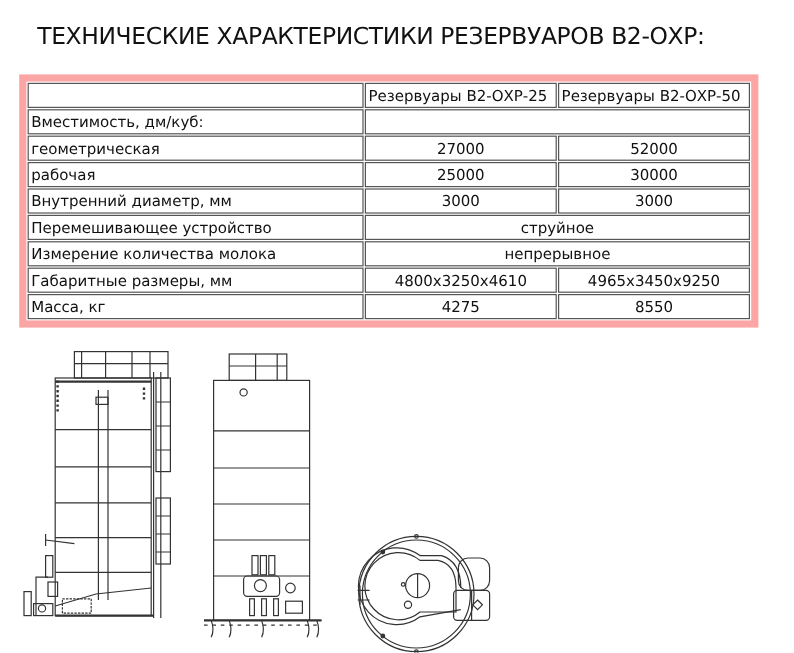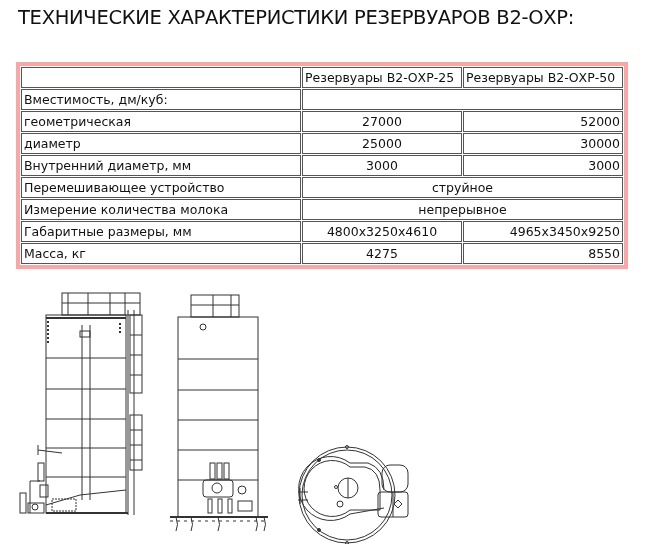--- a/index.html
+++ b/index.html
@@ -1,25 +1,25 @@
 <!DOCTYPE html>
 <html><head>
 <meta charset="utf-8">
 <style>
   html, body { margin: 0; padding: 0; background: #ffffff; }
   body { width: 662px; height: 544px; position: relative; overflow: hidden;
          font-family: "DejaVu Sans", "Liberation Sans", sans-serif; color: #111; }
   .title { position: absolute; left: 14px; top: 2px; font-size: 19.5px; letter-spacing: -0.3px;
-           font-weight: normal; margin: 4px; white-space: nowrap; }
+           font-weight: normal; margin: 17px; white-space: nowrap; }
   table.spec { position: absolute; left: 16px; top: 62px; border-collapse: separate;
-               border: 4px solid #fca5a5; border-spacing: 1px; font-size: 12.5px; }
+               border: 6px solid #fca5a5; border-spacing: 1px; font-size: 12.5px; }
   table.spec td { border: 1px solid #555; padding: 0 2px; height: 19px; white-space: nowrap; }
   td.c0 { width: 274px; margin-left: 48px; }
   td.c1 { width: 154px; text-align: center; }
-  td.c2 { width: 154px; text-align: right; }
+  td.c2 { width: 154px; text-align: center; }
   td.hdr { text-align: left; }
   td.span { text-align: center; }
   .drawing { position: absolute; }
   svg line, svg rect, svg circle, svg path, svg polyline { stroke: #333; fill: none; stroke-width: 1; }
 </style>
 </head>
 <body>
 
 <h1 class="title">ТЕХНИЧЕСКИЕ ХАРАКТЕРИСТИКИ РЕЗЕРВУАРОВ В2-ОХР:</h1>
 
@@ -33,21 +33,21 @@
   <tr>
     <td class="c0">Вместимость, дм/куб:</td>
     <td class="span" colspan="2"></td>
   </tr>
   <tr>
     <td class="c0">геометрическая</td>
     <td class="c1">27000</td>
     <td class="c2">52000</td>
   </tr>
   <tr>
-    <td class="c0">диаметр</td>
+    <td class="c0">рабочая</td>
     <td class="c1">25000</td>
     <td class="c2">30000</td>
   </tr>
   <tr>
     <td class="c0">Внутренний диаметр, мм</td>
     <td class="c1">3000</td>
     <td class="c2">3000</td>
   </tr>
   <tr>
     <td class="c0">Перемешивающее устройство</td>

